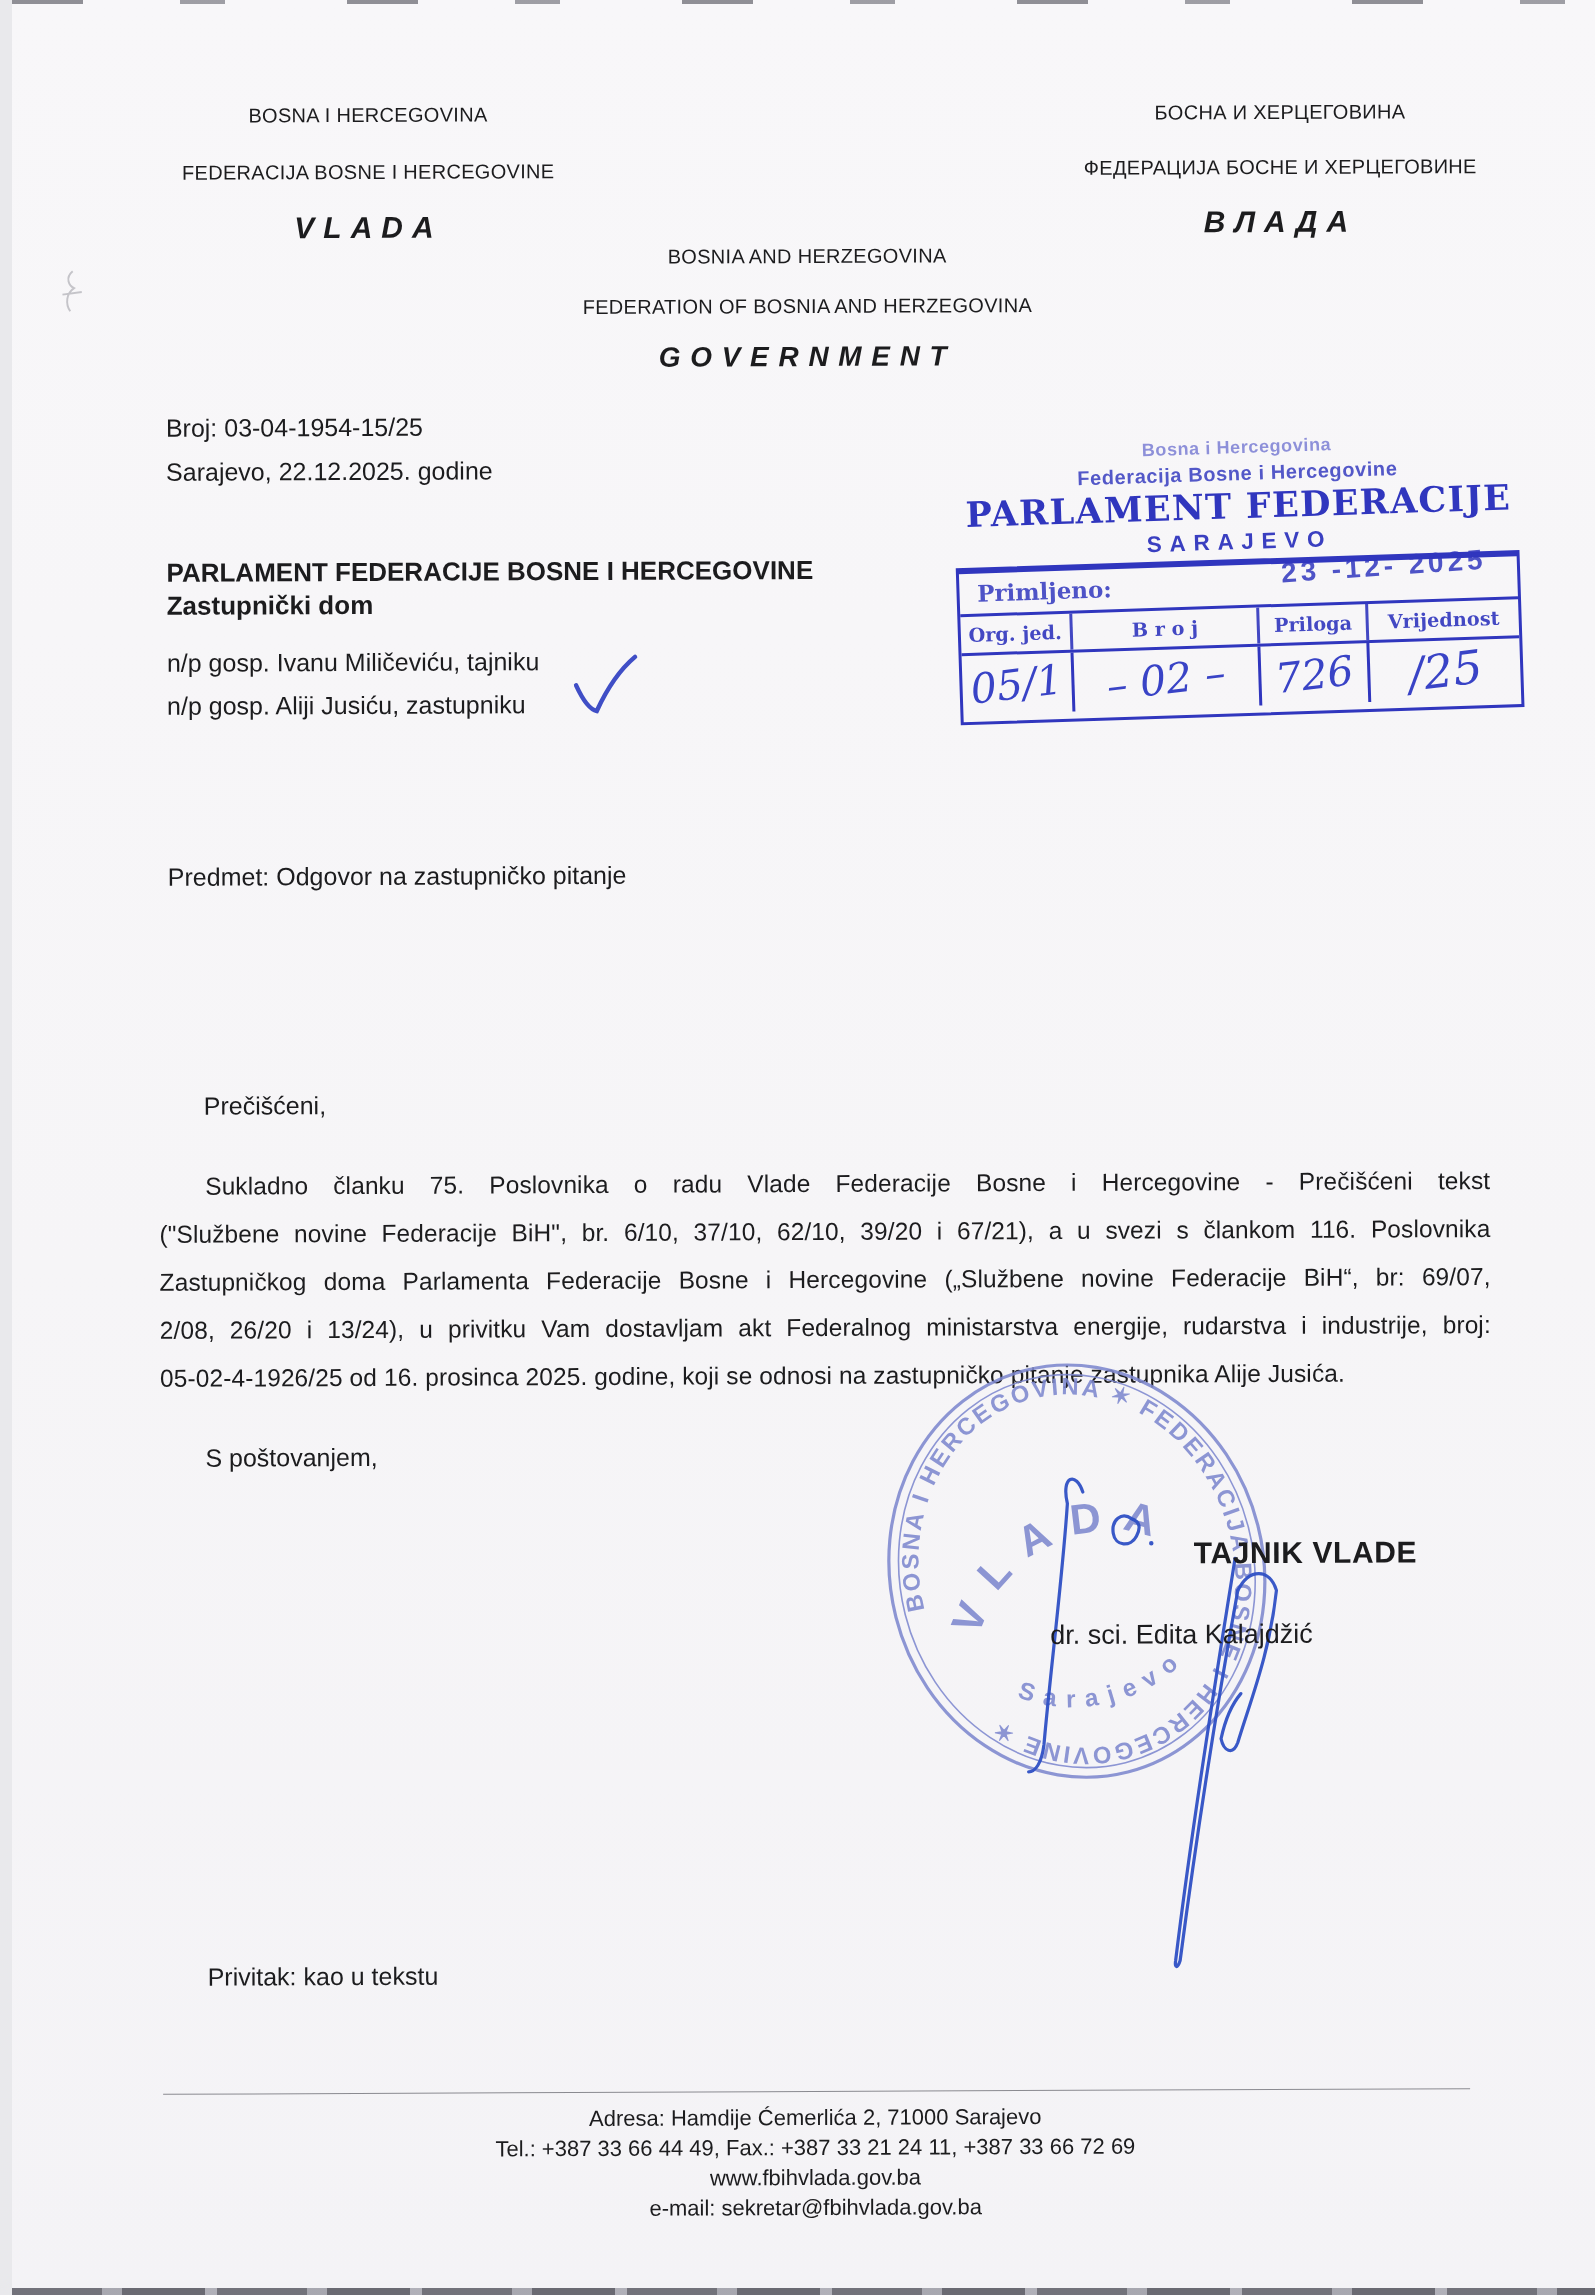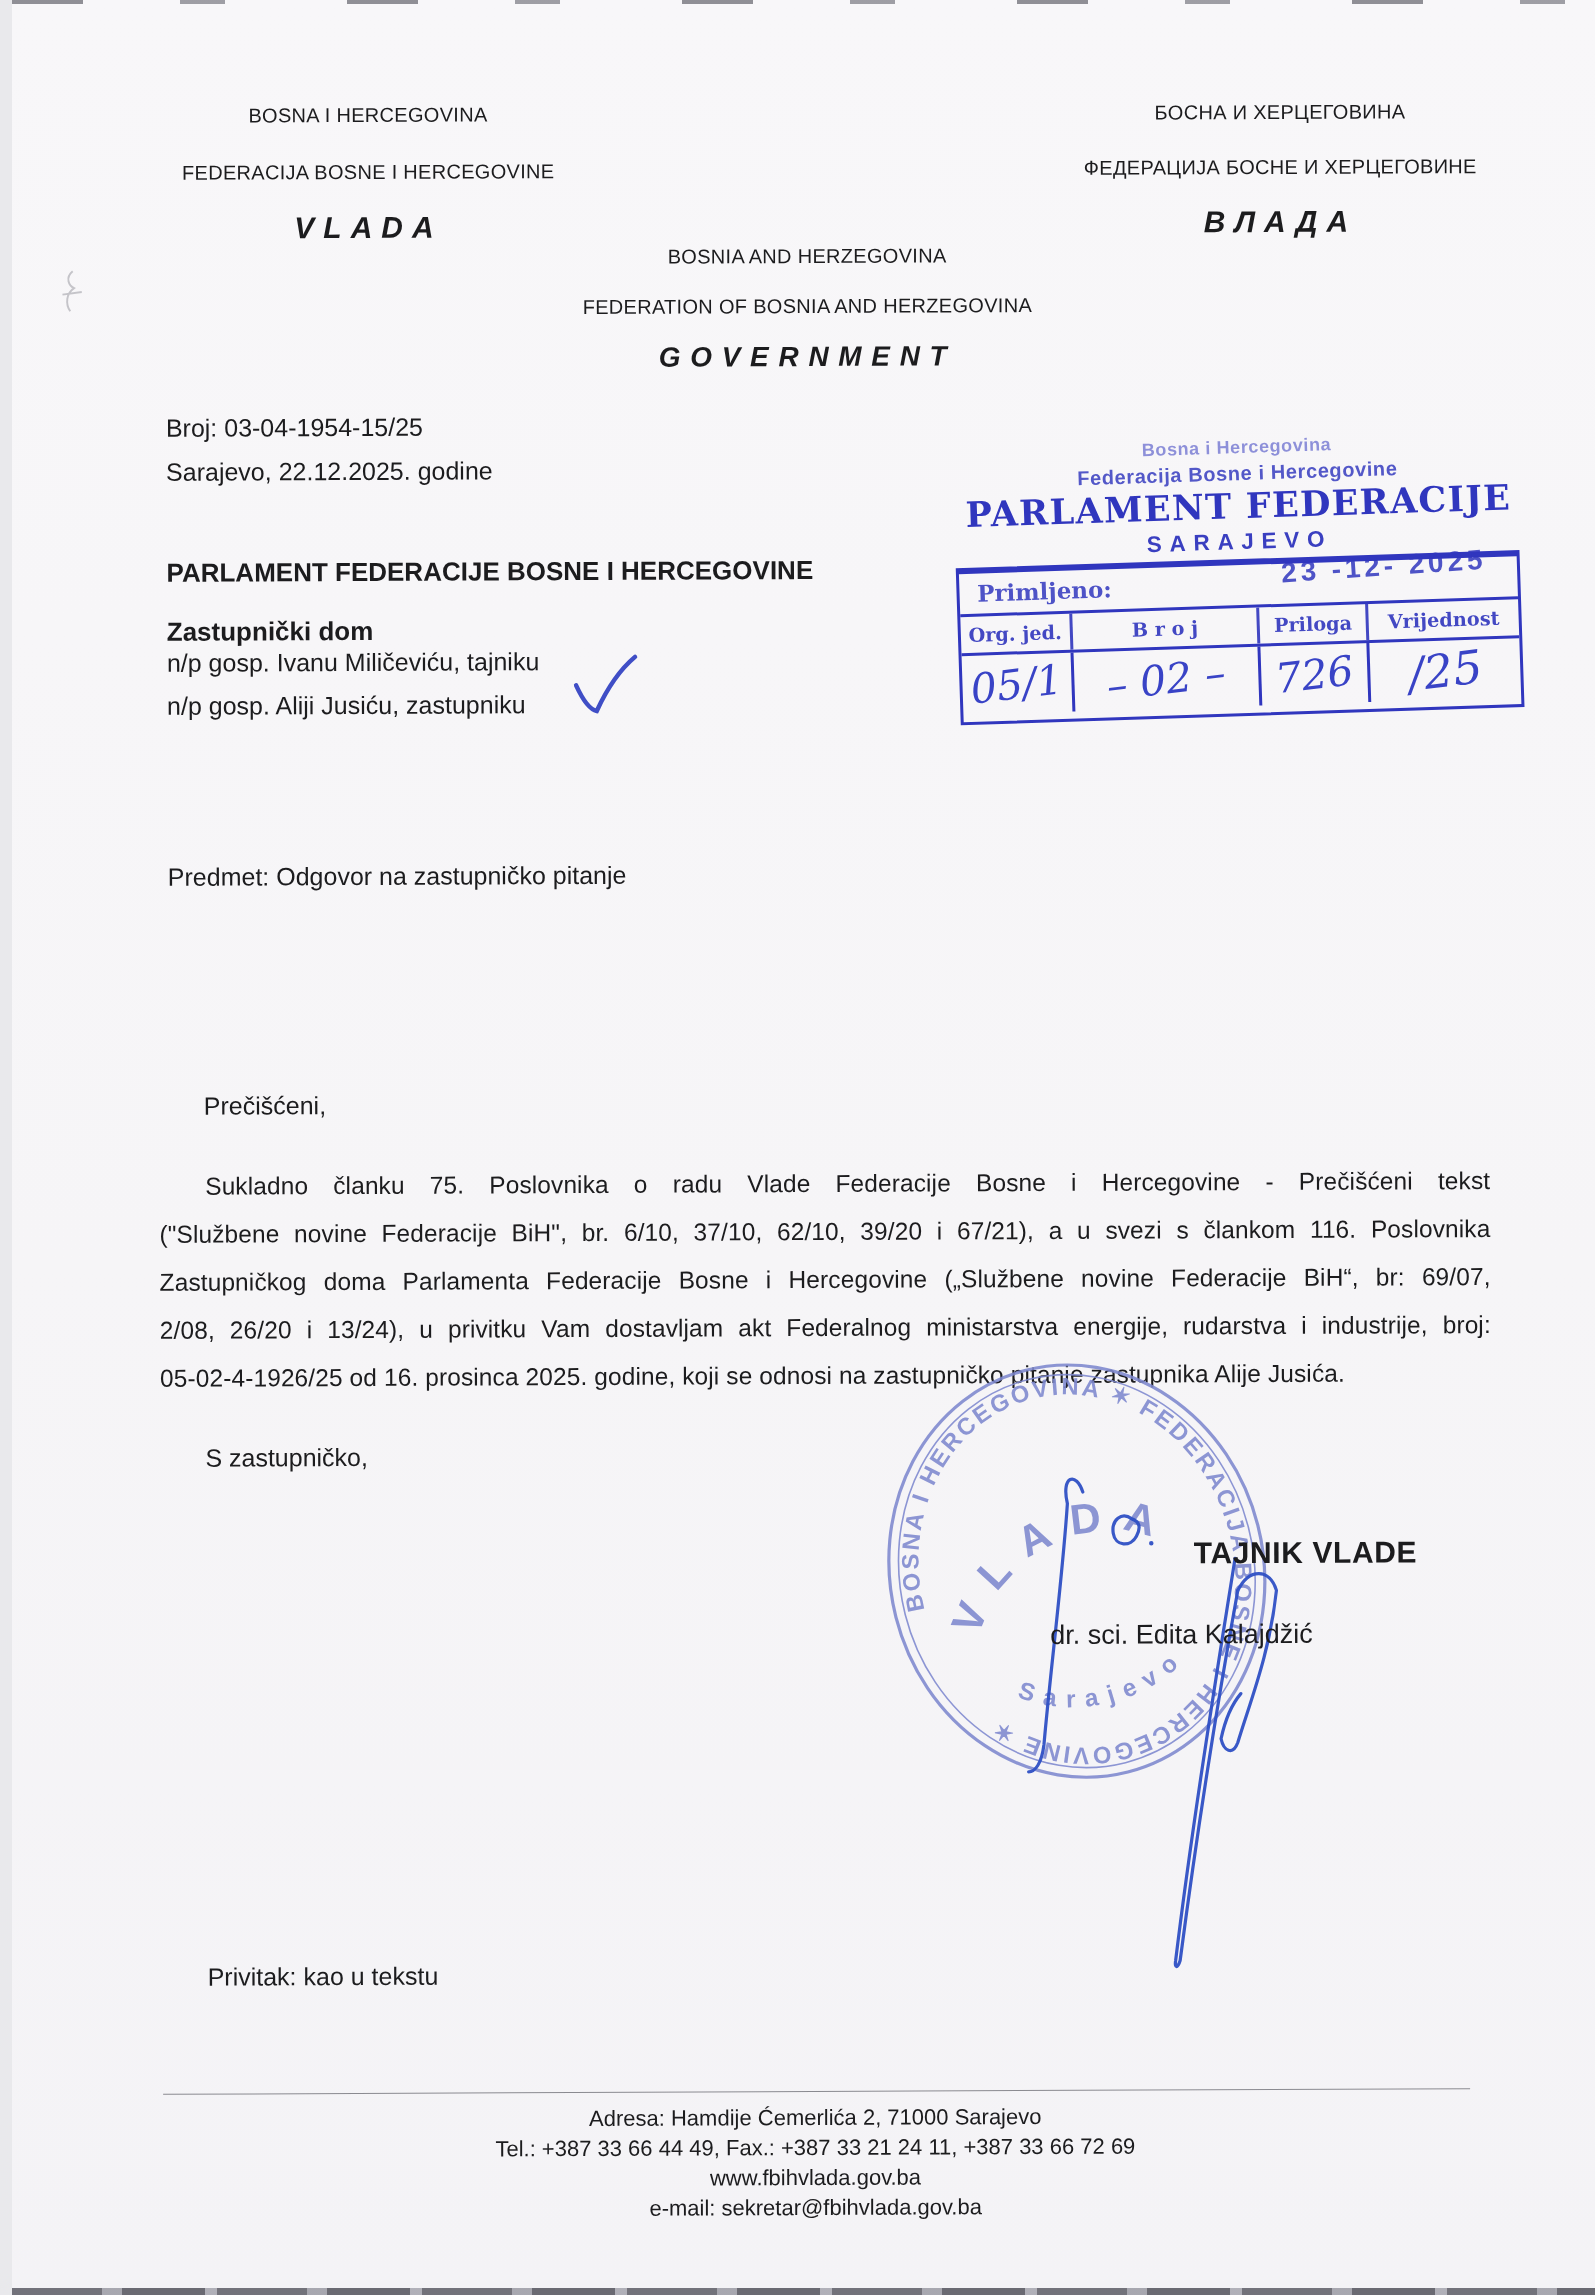--- a/index.html
+++ b/index.html
@@ -76,21 +76,21 @@
     <div class="abs ctr" style="left:490px;top:245px;width:618px;">
       <div class="hdr-line">BOSNIA AND HERZEGOVINA</div>
       <div class="hdr-line" style="margin-top:27px;">FEDERATION OF BOSNIA AND HERZEGOVINA</div>
       <div class="hdr-gov" style="margin-top:23px;">GOVERNMENT</div>
     </div>
 
     <div class="abs plain" style="left:157px;top:411px;">Broj: 03-04-1954-15/25</div>
     <div class="abs plain" style="left:157px;top:455px;">Sarajevo, 22.12.2025. godine</div>
 
     <div class="abs bold-line" style="left:157px;top:555px;">PARLAMENT FEDERACIJE BOSNE I HERCEGOVINE</div>
-    <div class="abs bold-line" style="left:157px;top:614px;">Zastupnički dom</div>
+    <div class="abs bold-line" style="left:157px;top:588px;">Zastupnički dom</div>
     <div class="abs plain" style="left:157px;top:646px;">n/p gosp. Ivanu Miličeviću, tajniku</div>
     <div class="abs plain" style="left:157px;top:689px;">n/p gosp. Aliji Jusiću, zastupniku</div>
 
     <svg class="abs" style="left:553px;top:651px;" width="84" height="77" viewBox="0 0 130 120">
       <path d="M 20,52 C 30,74 42,90 52,92 C 66,62 88,28 112,8" fill="none" stroke="#2b3cc0" stroke-width="7" stroke-linecap="round" opacity=".9"></path>
     </svg>
 
     <div class="abs rstamp">
       <div class="rs-l1">Bosna i Hercegovina</div>
       <div class="rs-l2">Federacija Bosne i Hercegovine</div>
@@ -129,21 +129,21 @@
     <div class="abs plain" style="left:192px;top:1089px;">Prečišćeni,</div>
 
     <div class="abs body-par" style="left:147px;top:1160px;">
       <div class="jline" style="padding-left:46px;">Sukladno članku 75. Poslovnika o radu Vlade Federacije Bosne i Hercegovine - Prečišćeni tekst</div>
       <div class="jline">("Službene novine Federacije BiH", br. 6/10, 37/10, 62/10, 39/20 i 67/21), a u svezi s člankom 116. Poslovnika</div>
       <div class="jline">Zastupničkog doma Parlamenta Federacije Bosne i Hercegovine („Službene novine Federacije BiH“, br: 69/07,</div>
       <div class="jline">2/08, 26/20 i 13/24), u privitku Vam dostavljam akt Federalnog ministarstva energije, rudarstva i industrije, broj:</div>
       <div>05-02-4-1926/25 od 16. prosinca 2025. godine, koji se odnosi na zastupničko pitanje zastupnika Alije Jusića.</div>
     </div>
 
-    <div class="abs plain" style="left:192px;top:1441px;">S zastupničko,</div>
+    <div class="abs plain" style="left:192px;top:1441px;">S poštovanjem,</div>
 
     <svg class="abs" style="left:857px;top:1353px;" width="412" height="445" viewBox="0 0 640 690">
       <g transform="rotate(-14 320 340)" opacity="0.88">
         <ellipse cx="320" cy="340" rx="290" ry="322" fill="none" stroke="#7e88cf" stroke-width="5"></ellipse>
         <ellipse cx="320" cy="340" rx="275" ry="307" fill="none" stroke="#7e88cf" stroke-width="2.5"></ellipse>
         <path id="sealring" d="M 320,340 m -244,0 a 244,276 0 1,1 488,0 a 244,276 0 1,1 -488,0" fill="none" stroke="none"></path>
         <text font-family="Liberation Sans, sans-serif" font-size="37" font-weight="bold" fill="#7e88cf" letter-spacing="4">
           <textPath href="#sealring">BOSNA I HERCEGOVINA ✶ FEDERACIJA BOSNE I HERCEGOVINE ✶</textPath>
         </text>
         <path id="sealvlada" d="M 148,402 A 212,212 0 0 1 482,344" fill="none" stroke="none"></path>

